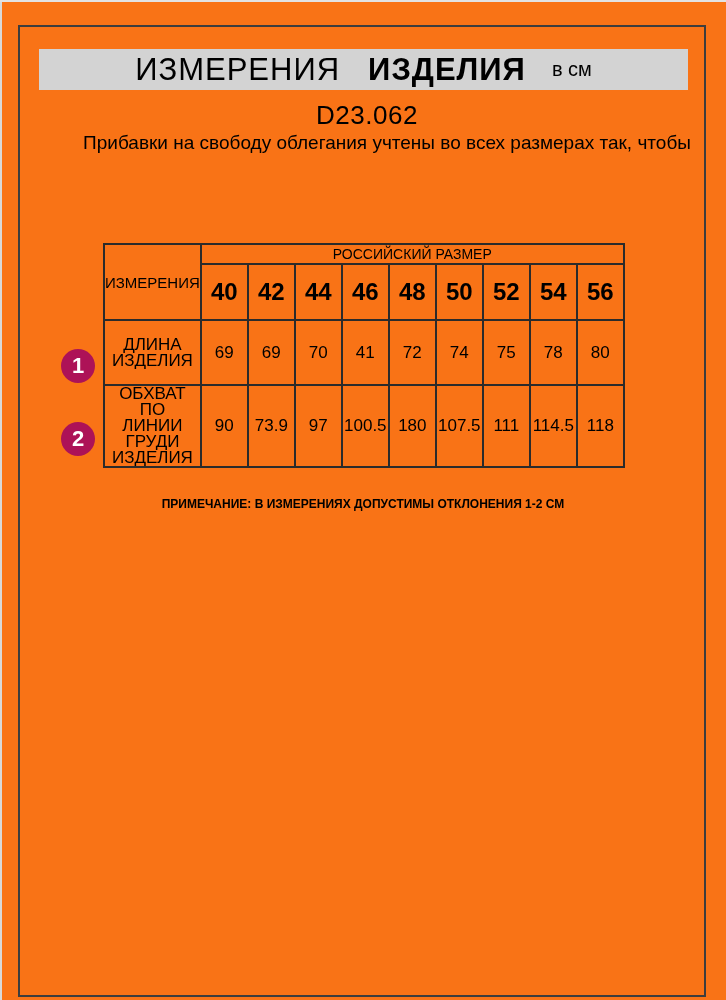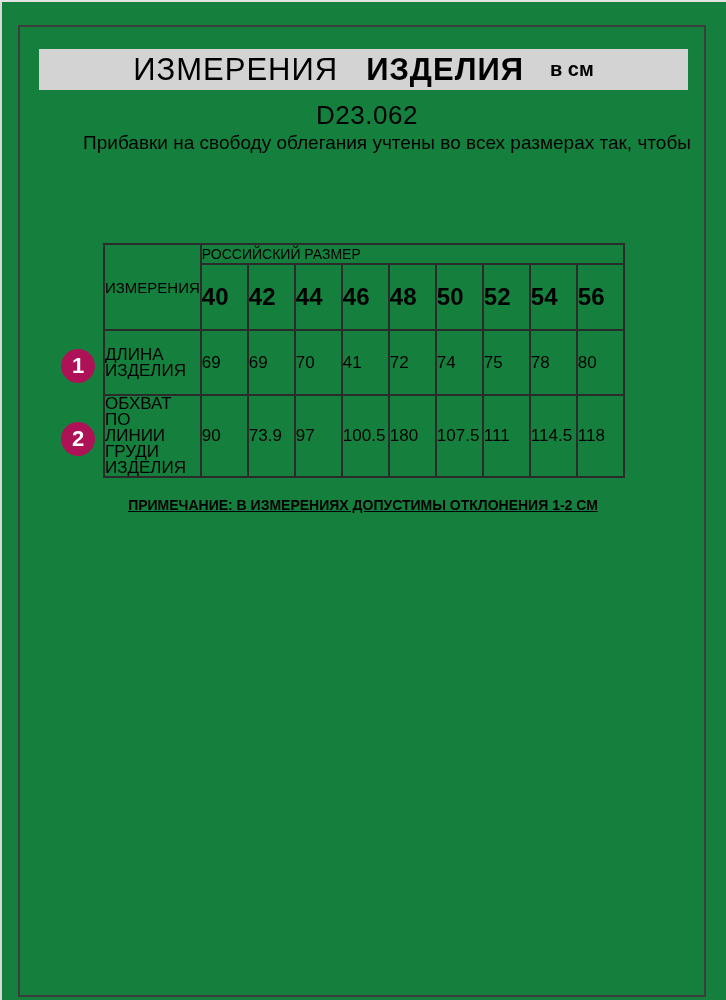--- a/index.html
+++ b/index.html
@@ -1,21 +1,21 @@
 <!DOCTYPE html>
 <html><head>
 <meta charset="utf-8">
 <style>
   * { box-sizing: border-box; }
   html, body { margin: 0; padding: 0; background: #ffffff; }
   .canvas {
     position: relative;
     width: 726px;
     height: 1000px;
-    background: #15803d;
+    background: #f97316;
     font-family: "Liberation Sans", sans-serif;
     color: #000000;
     overflow: hidden;
   }
   .edge-left {
     position: absolute; left: 0; top: 0; width: 2px; height: 100%;
     background: #d9d9d9;
   }
   .edge-top {
     position: absolute; left: 0; top: 0; width: 100%; height: 2px;
@@ -27,55 +27,55 @@
     border: 2px solid #3d3d3d;
   }
   .title-bar {
     position: absolute; left: 39px; top: 49px;
     width: 649px; height: 41px;
     background: #d3d3d3;
     display: flex; align-items: center; justify-content: center;
   }
   .title-measure { font-size: 31px; font-weight: normal; letter-spacing: 1px; }
   .title-product { font-size: 31px; font-weight: bold; letter-spacing: 1px; margin-left: 28px; }
-  .title-unit { font-size: 20px; font-weight: bold; margin-left: 26px; }
+  .title-unit { font-size: 20px; font-weight: normal; margin-left: 26px; }
   .product-code {
     position: absolute; left: 4px; top: 100px; width: 100%;
     text-align: center; font-size: 26px; letter-spacing: 0.5px;
   }
   .description {
     position: absolute; left: 0; top: 130px; width: 100%;
     text-align: center; font-size: 19px; line-height: 25px; margin-left: 24px;
   }
   .size-table {
     position: absolute; left: 103px; top: 243px;
     border-collapse: collapse; table-layout: fixed;
   }
   .size-table td {
     border: 2px solid #2b2b2b;
-    vertical-align: middle;
+    text-align: center; vertical-align: middle;
     padding: 0;
   }
   .group-header-cell { height: 20px; font-size: 14px; }
   .corner-cell { font-size: 15px; }
-  .sizes-row td { height: 66px; font-size: 24px; font-weight: bold; }
+  .sizes-row td { height: 56px; font-size: 24px; font-weight: bold; }
   .data-row td { height: 65px; font-size: 17px; }
   .label-cell { font-size: 13px; line-height: 16px; }
   .badge {
     position: absolute; width: 34px; height: 34px;
     border-radius: 50%;
     background: #ad1257;
     color: #ffffff; font-size: 22px; font-weight: bold;
     display: flex; align-items: center; justify-content: center;
   }
   .badge-1 { left: 61px; top: 349px; }
   .badge-2 { left: 61px; top: 422px; }
   .note {
     position: absolute; left: 0; top: 497px; width: 100%;
-    text-align: center; font-size: 14px; font-weight: bold; text-decoration: underline;
+    text-align: center; font-size: 12px; font-weight: bold;
   }
 </style>
 </head>
 <body>
 
 <div class="canvas">
   <div class="edge-left"></div>
   <div class="edge-top"></div>
   <div class="page-border"></div>
 

